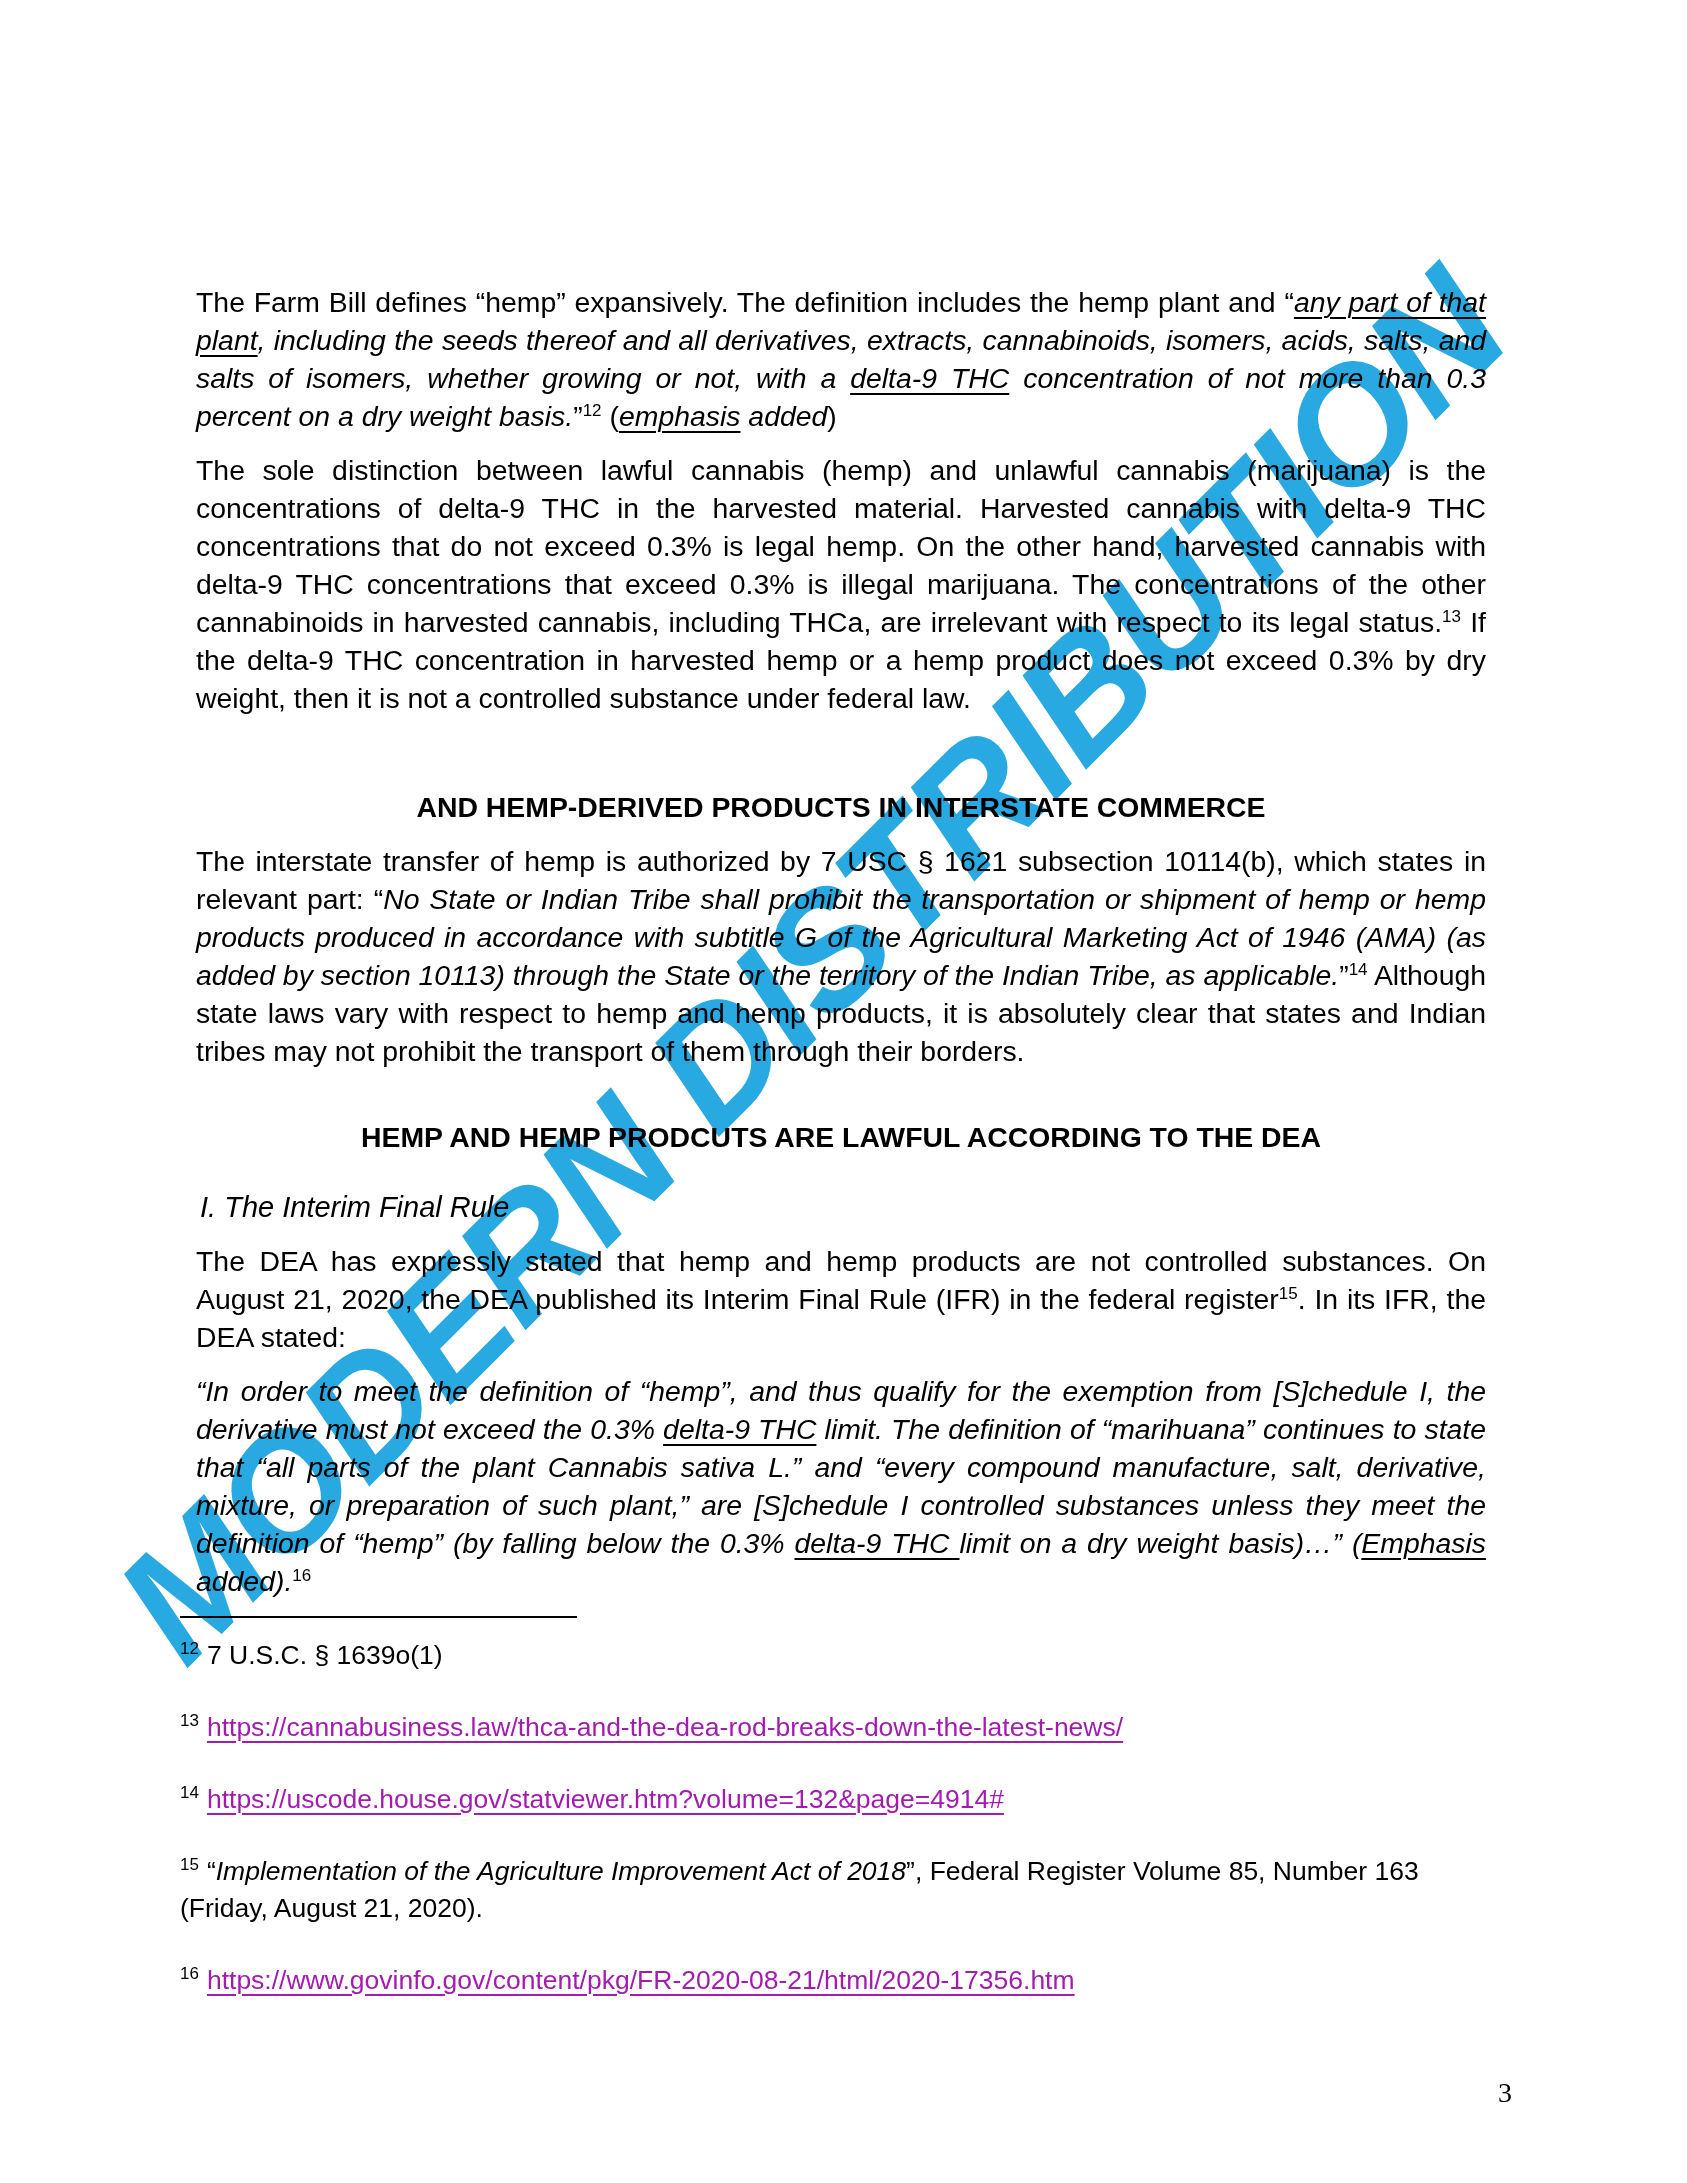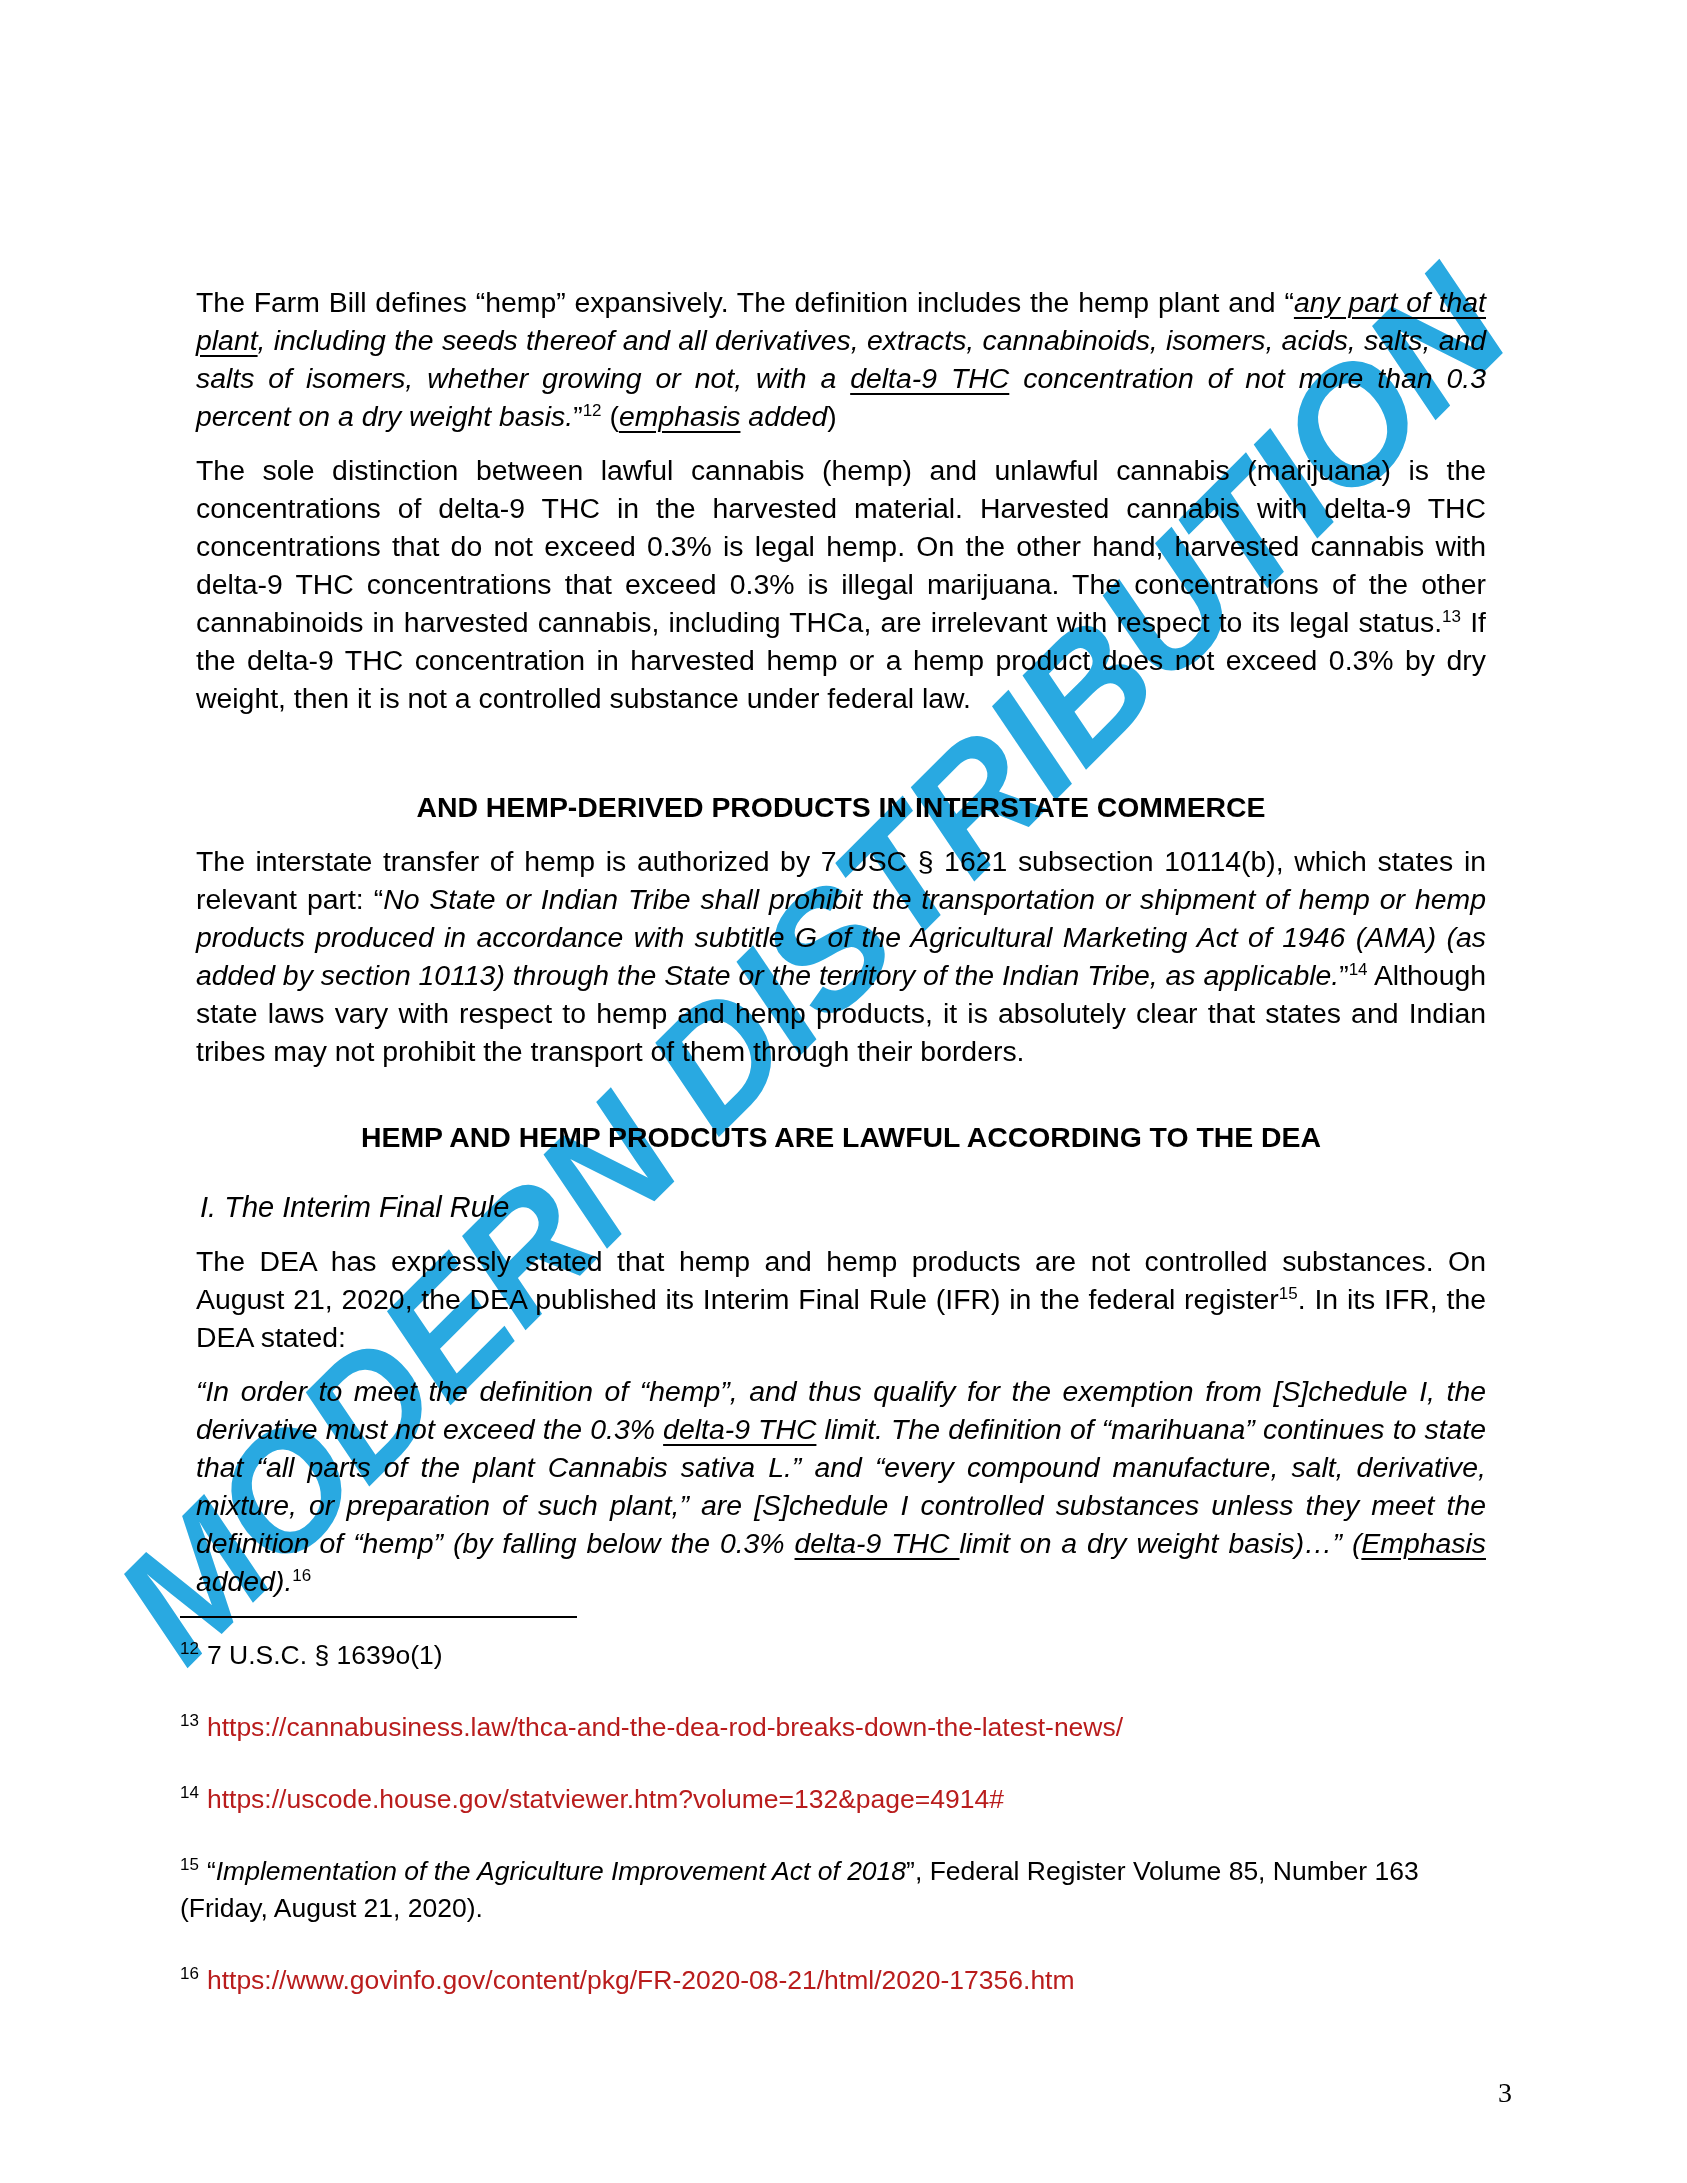--- a/index.html
+++ b/index.html
@@ -57,21 +57,22 @@
   .mt3 { margin-top: 34px; }
   .quote { margin: 33px 53px 0 58px; }
   .fn-sep {
     width: 397px; height: 0;
     border: none; border-top: 2.6px solid #000;
     margin: 10.6px 0 18.5px 0;
   }
   .footnote { margin: 0 0 35px 0; font-size: 26.5px; line-height: 37px; }
   .fnum { font-size: 17px; margin-right: 8px; vertical-align: 9.3px; line-height: 0; }
   .fn-link {
-    color: #b91c1c;
+    color: #a21caf;
+    text-decoration: underline;
     text-decoration-thickness: 2px;
     text-underline-offset: 5.3px;
     cursor: pointer;
   }
   .pageno {
     position: absolute;
     right: 175px;
     bottom: 74px;
     font-family: "Liberation Serif", serif;
     font-size: 28px;

